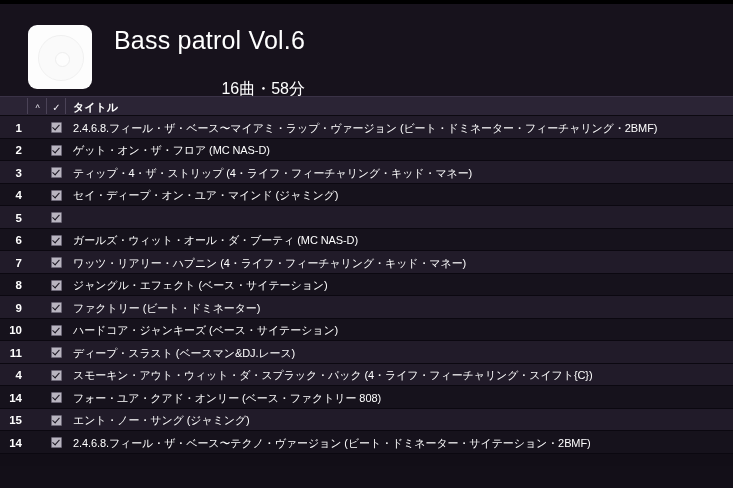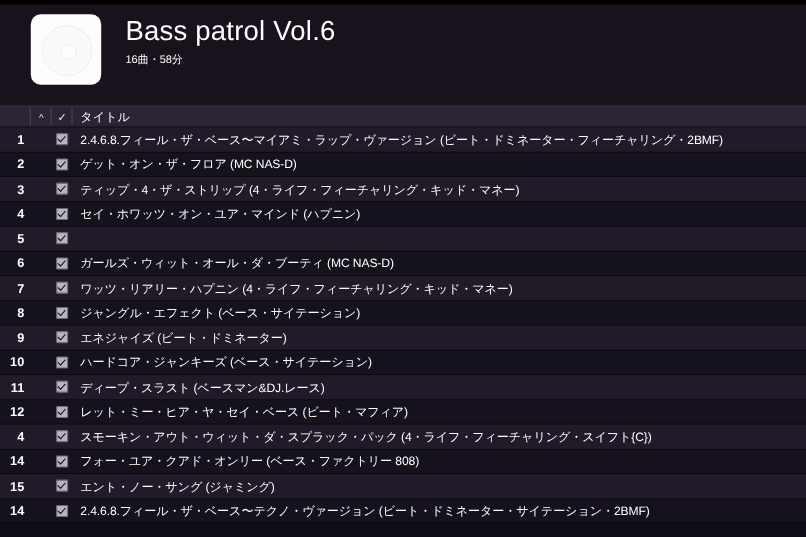--- a/index.html
+++ b/index.html
@@ -24,21 +24,21 @@
   .topstrip {
     position: absolute;
     top: 0; left: 0;
     width: 733px;
     height: 4px;
     background: #000000;
   }
   
   .album-header {
     position: absolute;
-    top: 8px; left: 0;
+    top: 20px; left: 0;
     width: 620px;
     height: 92px;
     background: #17121c;
     display: flex;
     align-items: flex-start;
   }
   .art-wrap {
     margin-left: 28px;
     margin-top: 5px;
   }
@@ -84,26 +84,27 @@
   }
   .album-title {
     color: #ffffff;
     font-size: 25px;
     line-height: 32px;
     letter-spacing: .2px;
     font-weight: 400;
     white-space: nowrap;
   }
   .album-sub {
-    margin-top: 3px;
-    color: #ffffff;
-    font-size: 10px;
+    margin-top: 25px;
+    color: #ffffff;
+    font-size: 16px;
     line-height: 15px;
     font-weight: 400;
     white-space: nowrap;
+    text-align: right;
   }
   
   .track-table {
     position: absolute;
     top: 96px; left: 0;
     width: 733px;
     height: 392px;
     background: #130f18;
   }
   .thead {
@@ -154,21 +155,21 @@
     display: inline-block;
   }
   .th-check {
     color: #f2f0f6;
     font-size: 10px;
     line-height: 10px;
   }
   .th-title {
     color: #ffffff;
     font-size: 11px;
-    font-weight: 400;
+    font-weight: 700;
   }
   .tbody {
     position: relative;
   }
   .trow {
     display: flex;
     align-items: center;
     height: 22.5px;
     border-bottom: 1px solid #0b0810;
     box-sizing: border-box;
@@ -267,21 +268,21 @@
         <div class="trow odd">
           <div class="col-num"><span class="rnum">3</span></div>
           <div class="col-sort"></div>
           <div class="col-check"><span class="cb"></span></div>
           <div class="col-title"><span class="ttitle">ティップ・4・ザ・ストリップ (4・ライフ・フィーチャリング・キッド・マネー)</span></div>
         </div>
         <div class="trow even">
           <div class="col-num"><span class="rnum">4</span></div>
           <div class="col-sort"></div>
           <div class="col-check"><span class="cb"></span></div>
-          <div class="col-title"><span class="ttitle">セイ・ホワッツ・オン・ユア・マインド (ハプニン)</span></div>
+          <div class="col-title"><span class="ttitle">セイ・ディープ・オン・ユア・マインド (ジャミング)</span></div>
         </div>
         <div class="trow odd">
           <div class="col-num"><span class="rnum">5</span></div>
           <div class="col-sort"></div>
           <div class="col-check"><span class="cb"></span></div>
         </div>
         <div class="trow even">
           <div class="col-num"><span class="rnum">6</span></div>
           <div class="col-sort"></div>
           <div class="col-check"><span class="cb"></span></div>
@@ -296,39 +297,33 @@
         <div class="trow even">
           <div class="col-num"><span class="rnum">8</span></div>
           <div class="col-sort"></div>
           <div class="col-check"><span class="cb"></span></div>
           <div class="col-title"><span class="ttitle">ジャングル・エフェクト (ベース・サイテーション)</span></div>
         </div>
         <div class="trow odd">
           <div class="col-num"><span class="rnum">9</span></div>
           <div class="col-sort"></div>
           <div class="col-check"><span class="cb"></span></div>
-          <div class="col-title"><span class="ttitle">エネジャイズ (ビート・ドミネーター)</span></div>
+          <div class="col-title"><span class="ttitle">ファクトリー (ビート・ドミネーター)</span></div>
         </div>
         <div class="trow even">
           <div class="col-num"><span class="rnum">10</span></div>
           <div class="col-sort"></div>
           <div class="col-check"><span class="cb"></span></div>
           <div class="col-title"><span class="ttitle">ハードコア・ジャンキーズ (ベース・サイテーション)</span></div>
         </div>
         <div class="trow odd">
           <div class="col-num"><span class="rnum">11</span></div>
           <div class="col-sort"></div>
           <div class="col-check"><span class="cb"></span></div>
           <div class="col-title"><span class="ttitle">ディープ・スラスト (ベースマン&amp;DJ.レース)</span></div>
-        </div>
-        <div class="trow even">
-          <div class="col-num"><span class="rnum">12</span></div>
-          <div class="col-sort"></div>
-          <div class="col-check"><span class="cb"></span></div>
-          <div class="col-title"><span class="ttitle">レット・ミー・ヒア・ヤ・セイ・ベース (ビート・マフィア)</span></div>
         </div>
         <div class="trow odd">
           <div class="col-num"><span class="rnum">4</span></div>
           <div class="col-sort"></div>
           <div class="col-check"><span class="cb"></span></div>
           <div class="col-title"><span class="ttitle">スモーキン・アウト・ウィット・ダ・スプラック・パック (4・ライフ・フィーチャリング・スイフト{C})</span></div>
         </div>
         <div class="trow even">
           <div class="col-num"><span class="rnum">14</span></div>
           <div class="col-sort"></div>

